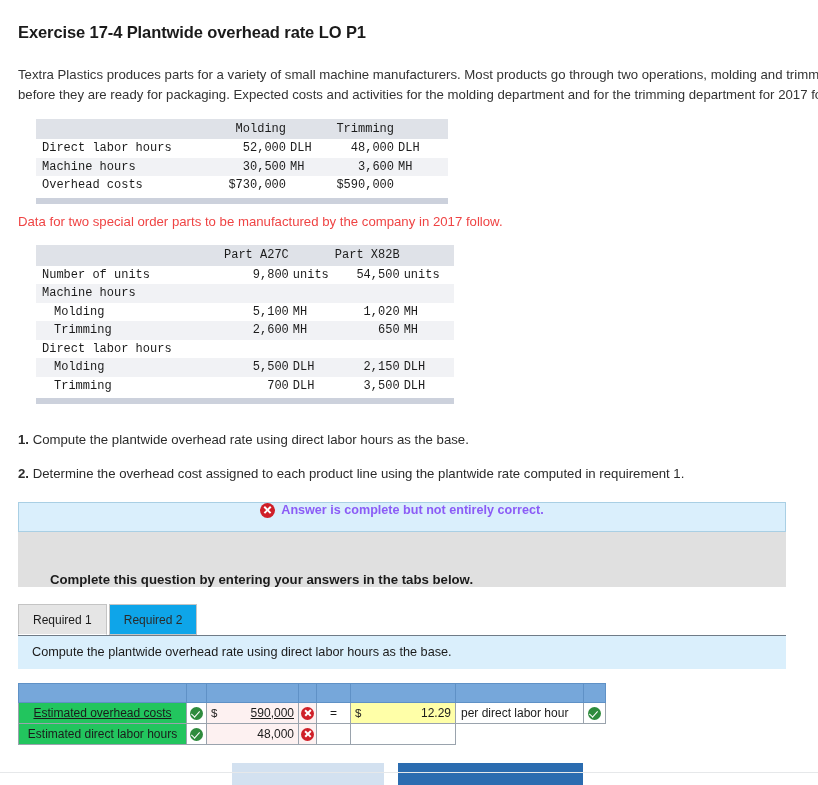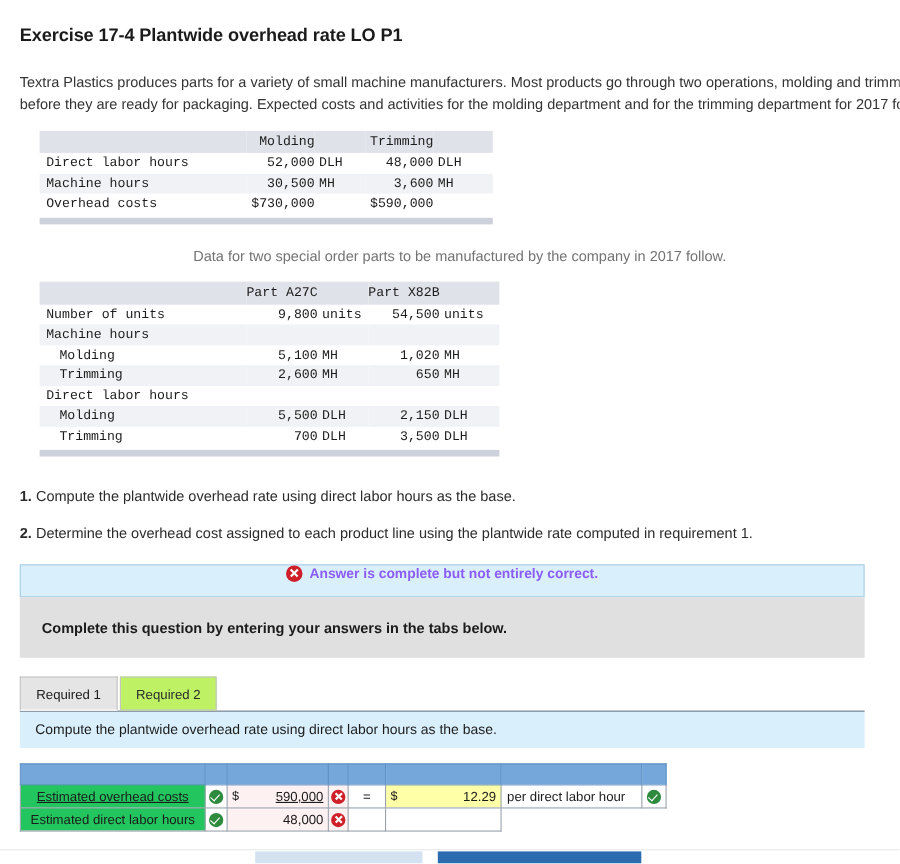--- a/index.html
+++ b/index.html
@@ -36,24 +36,23 @@
   .para {
     font-size: 13.2px;
     color: #333333;
     line-height: 1.52;
     margin-top: 22px;
     width: 830px;           
     white-space: normal;
   }
   .para2 {
     font-size: 13.2px;
-    color: #737373;
+    color: #ef4444;
     line-height: 1.5;
-    margin-top: 19px;
-    text-align: center;
+    margin-top: 8px;
   }
 
   
   .dtable {
     font-family: "Liberation Mono", "DejaVu Sans Mono", monospace;
     font-size: 12px;
     color: #1c1c1c;
     border-collapse: collapse;
     margin-top: 14px;
     margin-left: 18px;
@@ -96,22 +95,22 @@
     color: #8b5cf6;
   }
   .banner .xicon { margin-right: 6px; display: inline-flex; }
 
   
   .gpanel {
     margin-right: 32px;
     background: #e0e0e0;
     height: 55px;
     display: flex;
-    align-items: center;
-    padding-left: 20px;
+    align-items: flex-end;
+    padding-left: 32px;
     font-size: 13.2px;
     font-weight: bold;
     color: #1b1b1b;
   }
 
   
   .tabstrip {
     margin-top: 17px;
     display: flex;
     align-items: flex-end;
@@ -119,21 +118,21 @@
     position: relative;
     z-index: 2;
   }
   .tab {
     border: 1px solid #c4c4c4;
     font-size: 12px;
     color: #2b2b2b;
     padding: 0 14px;
     height: 31px;
     line-height: 30px;
-    background: #bef264;
+    background: #0ea5e9;
     margin-right: 2px;
   }
   .tab.active {
     background: #e5e5e5;
     border-bottom-color: #ffffff;
     color: #1b1b1b;
   }
 
   
   .tabbody {

